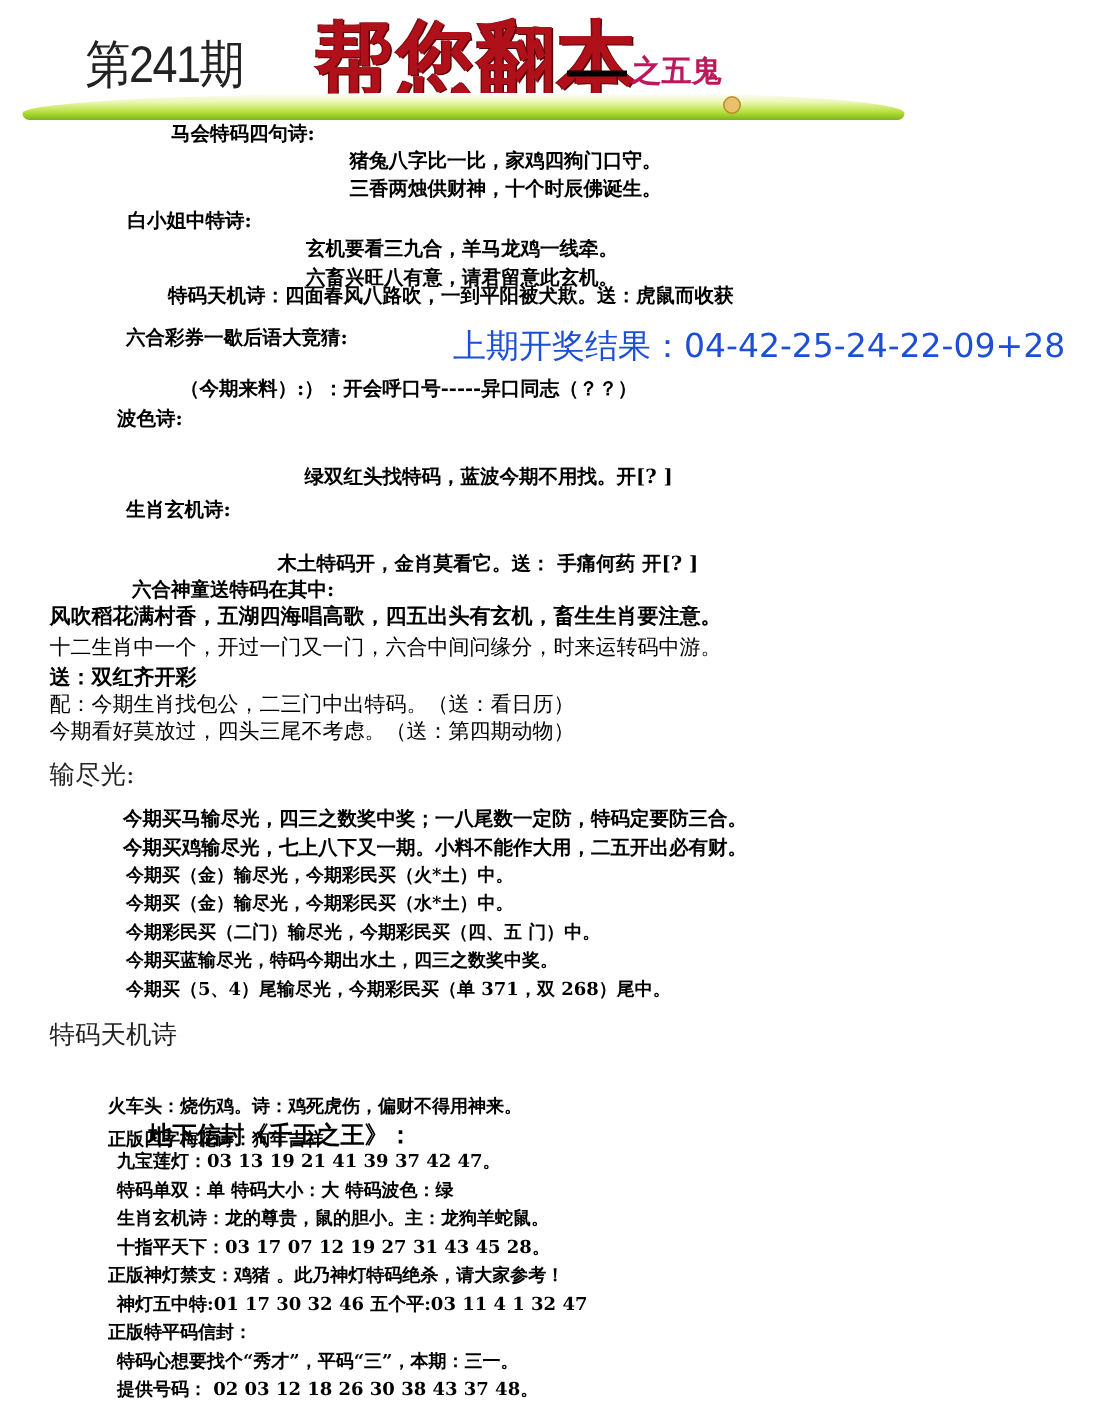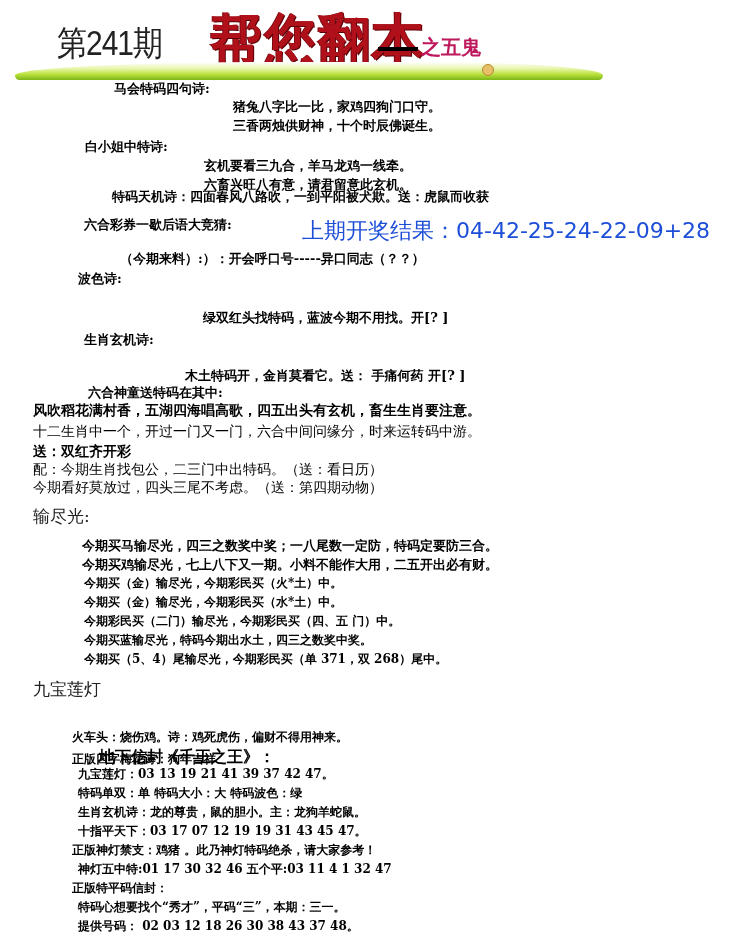--- a/index.html
+++ b/index.html
@@ -81,25 +81,25 @@
 
 <div class="abs h" style="left:33px;top:505px;">输尽光:</div>
 <div class="abs t" style="left:82px;top:537px;">今期买马输尽光，四三之数奖中奖；一八尾数一定防，特码定要防三合。</div>
 <div class="abs t" style="left:82px;top:556px;">今期买鸡输尽光，七上八下又一期。小料不能作大用，二五开出必有财。</div>
 <div class="abs t" style="left:84px;top:575px;font-size:12px;">今期买（金）输尽光，今期彩民买（火*土）中。</div>
 <div class="abs t" style="left:84px;top:594px;font-size:12px;">今期买（金）输尽光，今期彩民买（水*土）中。</div>
 <div class="abs t" style="left:84px;top:613px;font-size:12px;">今期彩民买（二门）输尽光，今期彩民买（四、五 门）中。</div>
 <div class="abs t" style="left:84px;top:632px;font-size:12px;">今期买蓝输尽光，特码今期出水土，四三之数奖中奖。</div>
 <div class="abs t" style="left:84px;top:651px;font-size:12px;">今期买（5、4）尾输尽光，今期彩民买（单 371，双 268）尾中。</div>
 
-<div class="abs h" style="left:33px;top:678px;">九宝莲灯</div>
+<div class="abs h" style="left:33px;top:678px;">特码天机诗</div>
 <div class="abs t" style="left:72px;top:710px;font-size:12px;margin-top:41px;">正版四字梅花诗：狗年吉祥</div>
 <div class="abs t" style="left:72px;top:729px;font-size:12px;">火车头：烧伤鸡。诗：鸡死虎伤，偏财不得用神来。</div>
 <div class="abs t" style="left:99px;top:747px;font-size:16px;">地下信封《千王之王》：</div>
 <div class="abs t" style="left:78px;top:766px;font-size:12px;">九宝莲灯：03    13   19    21   41   39   37 42 47。</div>
 <div class="abs t" style="left:78px;top:785px;font-size:12px;">特码单双：单 特码大小：大 特码波色：绿</div>
 <div class="abs t" style="left:78px;top:804px;font-size:12px;">生肖玄机诗：龙的尊贵，鼠的胆小。主：龙狗羊蛇鼠。</div>
-<div class="abs t" style="left:78px;top:823px;font-size:12px;">十指平天下：03 17 07 12 19 19 31 43 45 47。</div>
+<div class="abs t" style="left:78px;top:823px;font-size:12px;">十指平天下：03 17 07 12 19 27 31 43 45 28。</div>
 <div class="abs t" style="left:72px;top:842px;font-size:12px;">正版神灯禁支：鸡猪  。此乃神灯特码绝杀，请大家参考！</div>
 <div class="abs t" style="left:78px;top:861px;font-size:12px;">神灯五中特:01 17 30 32 46 五个平:03 11 4 1 32 47</div>
 <div class="abs t" style="left:72px;top:880px;font-size:12px;">正版特平码信封：</div>
 <div class="abs t" style="left:78px;top:899px;font-size:12px;">特码心想要找个“秀才”，平码“三”，本期：三一。</div>
 <div class="abs t" style="left:78px;top:918px;font-size:12px;">提供号码：  02 03 12 18 26 30 38 43 37 48。</div>
 
 </body></html>

